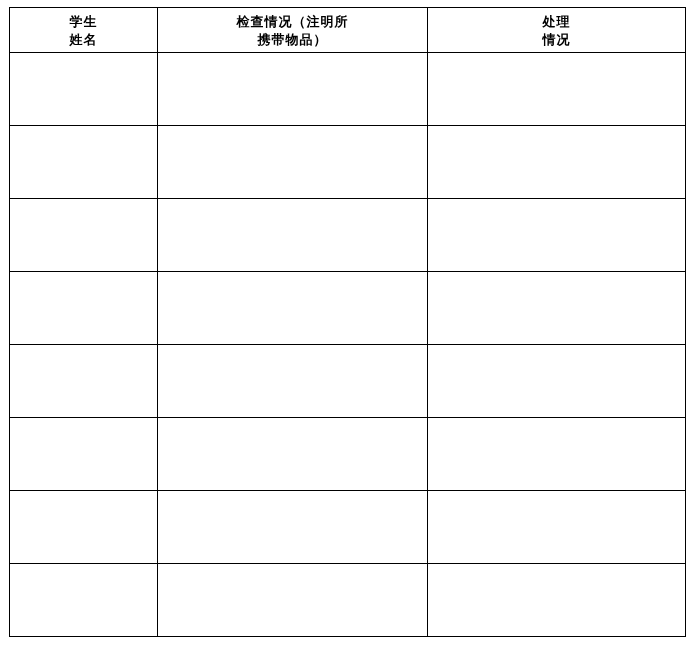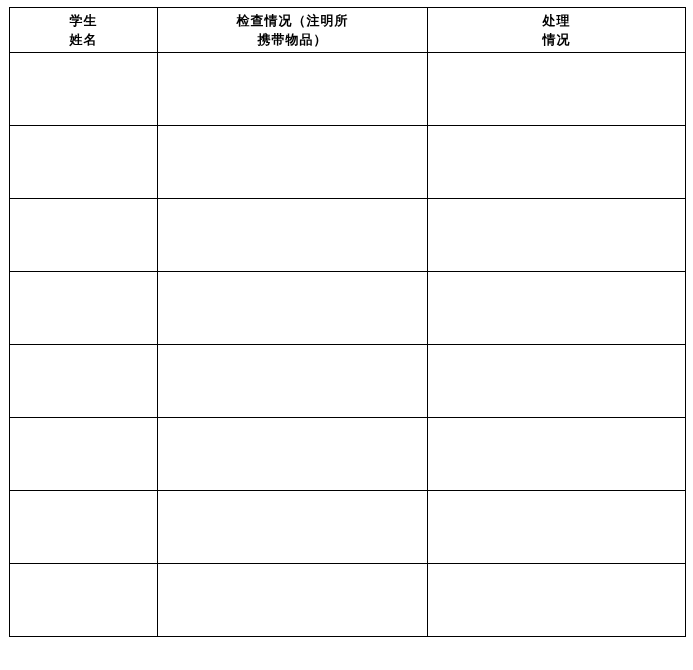--- a/index.html
+++ b/index.html
@@ -38,21 +38,21 @@
   col.col-result { width: 258px; }
 
   tr.header-row td {
     height: 38px;
     padding: 3px 4px;
   }
   tr.body-row td {
     height: 72px;
   }
   .hdr-text {
-    font-family: Liberation Mono, monospace;
+    font-family: Liberation Sans, sans-serif;
     font-size: 13px;
     font-weight: bold;
     line-height: 17px;
     letter-spacing: 1px;
     white-space: pre-line;
     text-align: center;
   }
   .cell-blank {
     display: block;
     width: 100%;

